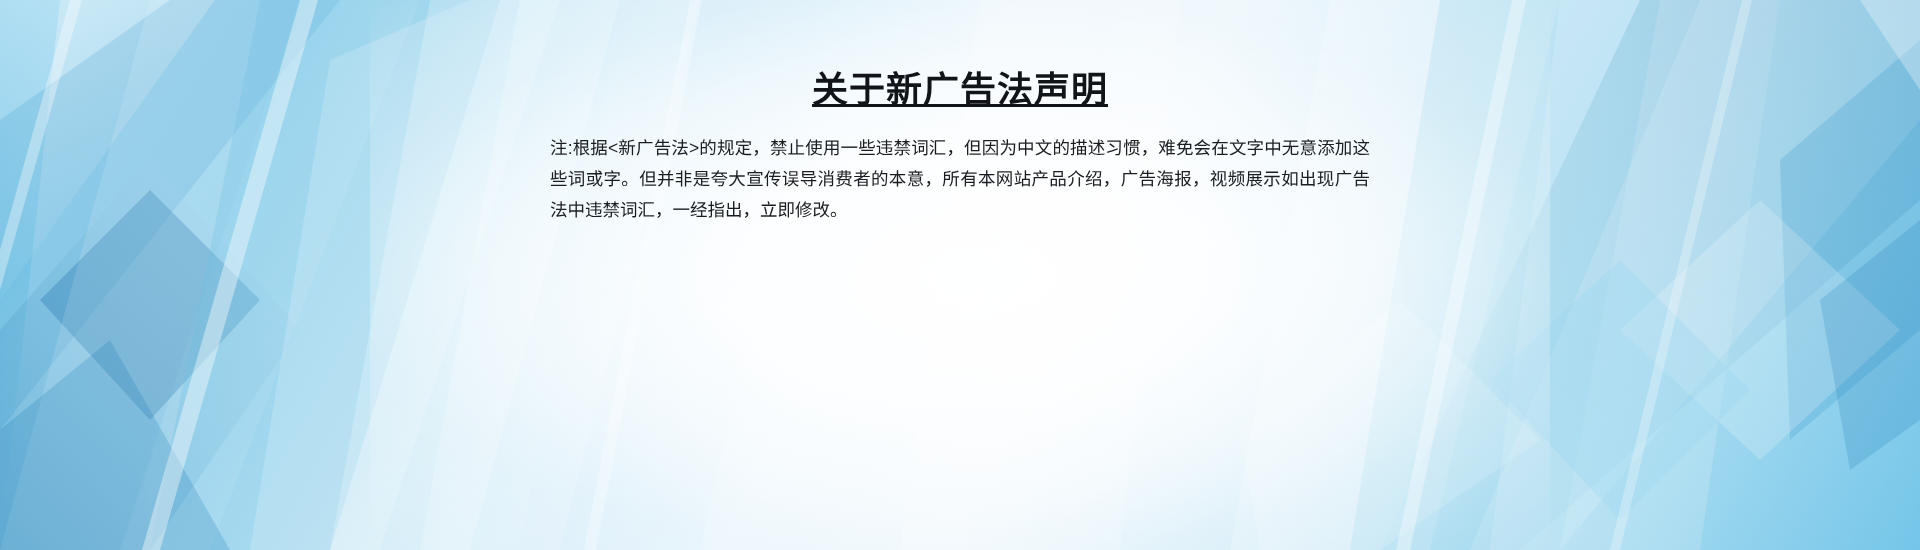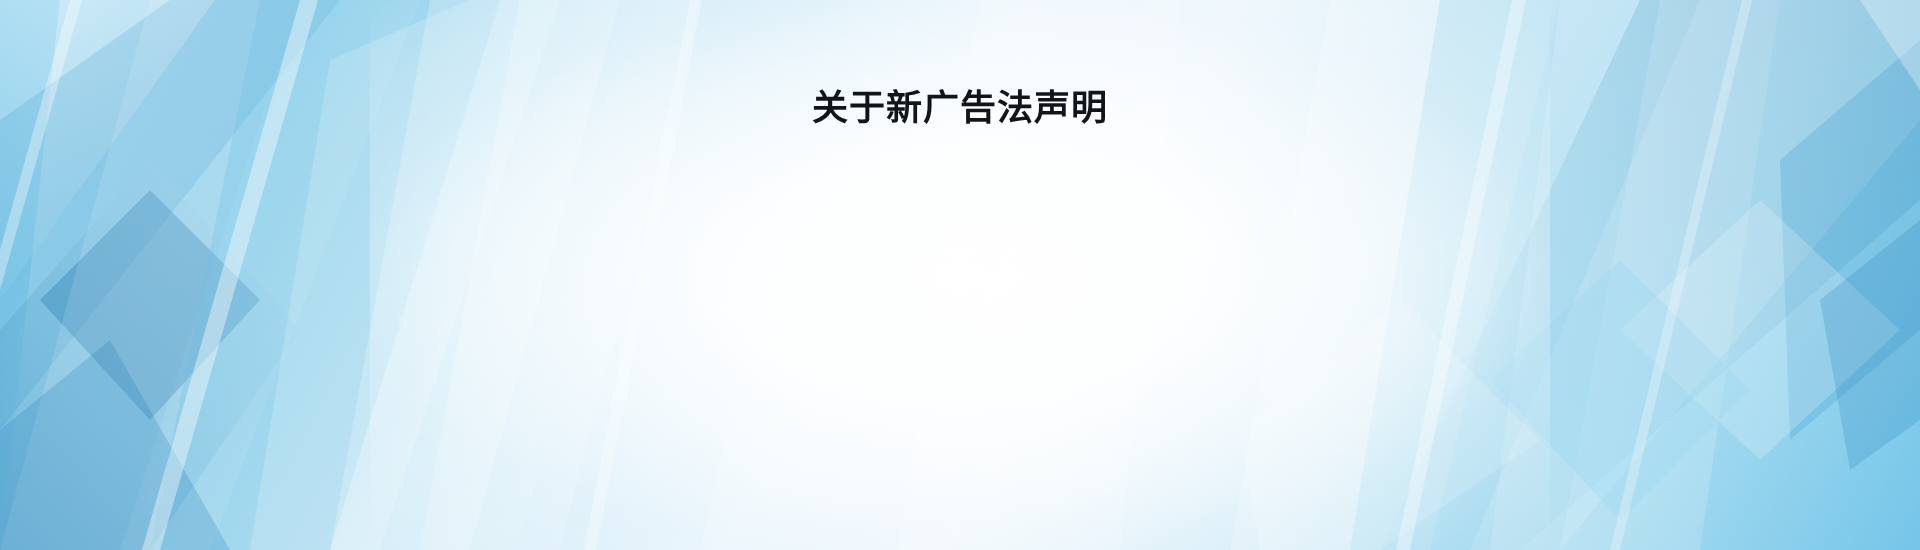--- a/index.html
+++ b/index.html
@@ -50,27 +50,28 @@
     left: 50%;
     top: 0;
     transform: translateX(-50%);
     width: 820px;
     height: 100%;
     z-index: 5;
   }
 
   .page-title {
     margin: 0;
-    padding-top: 86px;
+    padding-top: 68px;
     text-align: center;
     font-size: 36px;
     font-weight: bold;
     letter-spacing: 1px;
     color: #111418;
     line-height: 1.2;
+    text-decoration: underline;
   }
 
   .statement-body {
     margin: 0;
     padding-top: 22px;
     color: #1a1d21;
     font-size: 17.5px;
     line-height: 31px;
   }
 
@@ -146,16 +147,17 @@
     </svg>
   </div>
 
   <div class="glow"></div>
 
   <div class="content">
 
     <h1 class="page-title">关于新广告法声明</h1>
 
     <div class="statement-body">
+      <p>注:根据&lt;新广告法&gt;的规定，禁止使用一些违禁词汇，但因为中文的描述习惯，难免会在文字中无意添加这些词或字。但并非是夸大宣传误导消费者的本意，所有本网站产品介绍，广告海报，视频展示如出现广告法中违禁词汇，一经指出，立即修改。</p>
     </div>
 
   </div>
 </div>
 
 </body></html>

